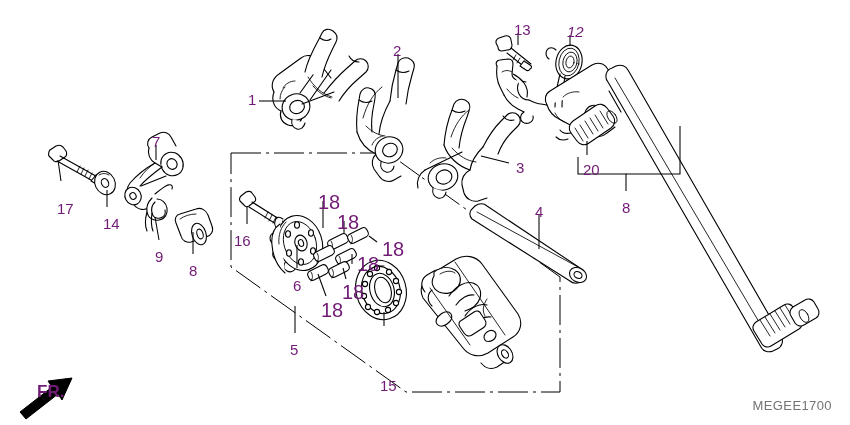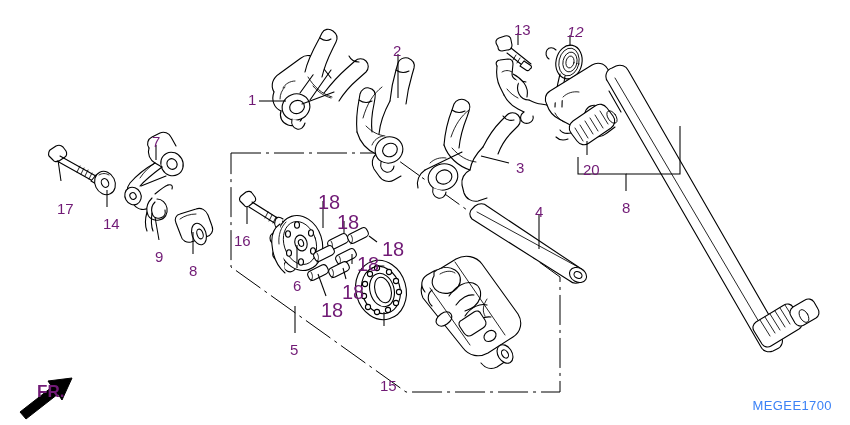--- a/index.html
+++ b/index.html
@@ -1,21 +1,21 @@
 <!DOCTYPE html>
 <html><head>
 <meta charset="utf-8">
 <style>
   html,body{margin:0;padding:0;background:#ffffff;}
   body{width:850px;height:425px;overflow:hidden;font-family:"Liberation Sans",sans-serif;}
   #stage{position:relative;width:850px;height:425px;background:#fff;}
   #stage svg{position:absolute;left:0;top:0;}
   .lbl{position:absolute;font-family:"Liberation Sans",sans-serif;font-size:15px;font-weight:400;color:#701a75;line-height:1;white-space:nowrap;}
   .lbl.sm{font-size:20px;}
-  .partno{position:absolute;right:18px;bottom:12px;font-size:13px;letter-spacing:.4px;color:#3b82f6;font-family:"Liberation Sans",sans-serif;}
+  .partno{position:absolute;right:18px;bottom:12px;font-size:13px;letter-spacing:.4px;color:#737373;font-family:"Liberation Sans",sans-serif;}
 </style>
 </head>
 <body>
 
 <div id="stage">
 
 <svg width="850" height="425" viewBox="0 0 850 425">
   <defs>
     <style>
       .s{fill:none;stroke:#000;stroke-width:1.1;stroke-linejoin:round;stroke-linecap:round;}

